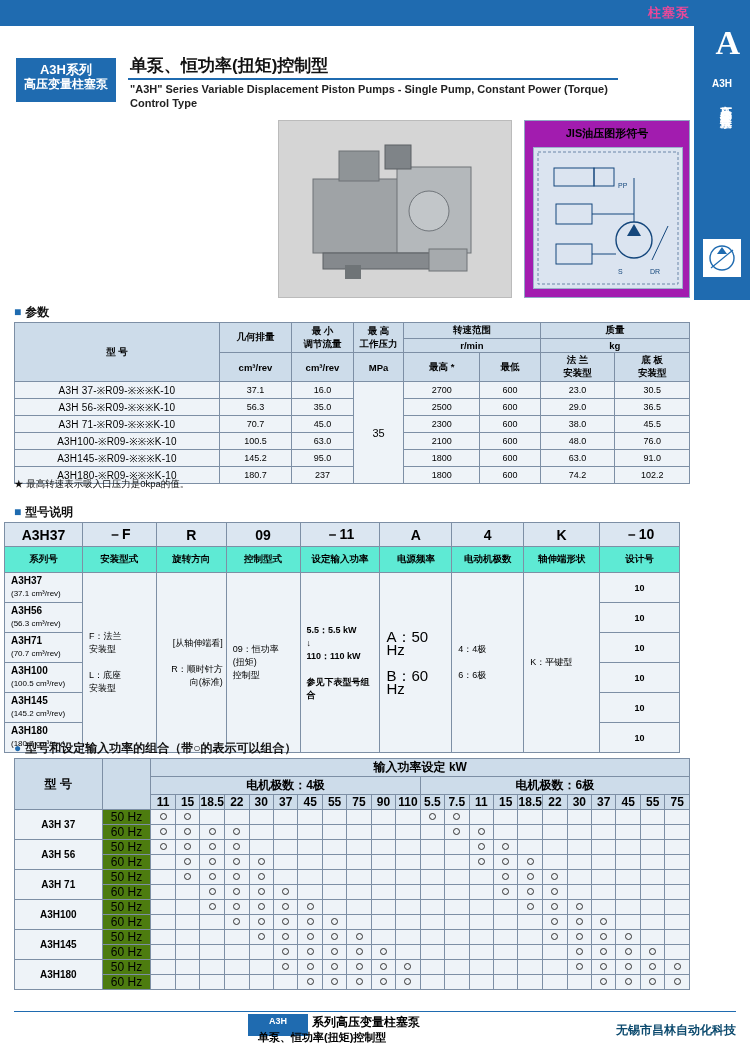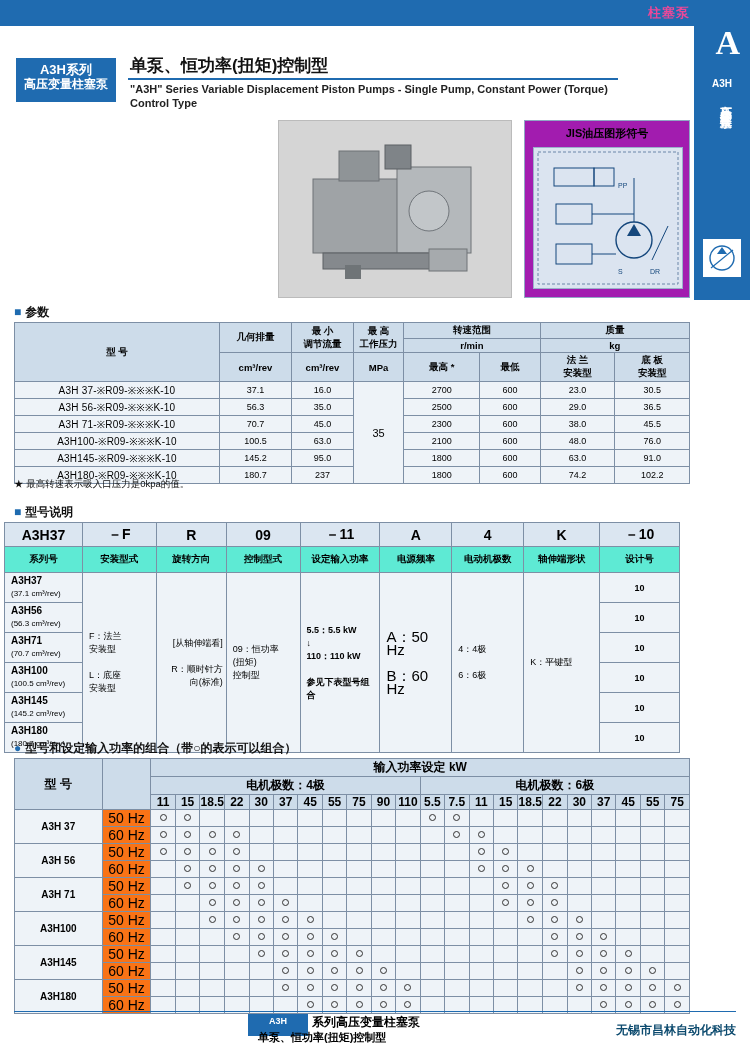--- a/index.html
+++ b/index.html
@@ -115,21 +115,21 @@
   .t2 .body td { background:#eef3f8; font-size:9px; }
   .t2 .sizecell { font-size:10px; font-weight:bold; text-align:left; padding-left:6px; line-height:12px;}
   .t2 .sizecell span { font-weight:normal; font-size:8px; }
 
   
   .t3 { position:absolute; left:14px; top:758px; width:676px; font-size:8px; }
   .t3 td, .t3 th { border:1px solid #7d8fa5; text-align:center; padding:0; height:14px;}
   .t3 thead th { background:#cddcea; font-weight:bold; font-size:12px;}
   .t3 tbody td { background:#eef3f8; }
   .t3 .mname { font-size:10px; font-weight:bold; background:#eef3f8;}
-  .t3 .hz { font-size:14px; background:#f97316;}
+  .t3 .hz { font-size:12px; background:#4d7c0f;}
   .circ { display:inline-block; width:7px; height:7px; border:1px solid #333; border-radius:50%; }
 
   
   .footer-line { position:absolute; left:14px; top:1011px; width:722px; height:1px; background:#1f6bb0;}
   .f-logo { position:absolute; left:248px; top:1014px; width:60px; height:22px; background:#1f6bb0;
             color:#fff; font-size:9px; font-weight:bold; text-align:center; padding-top:2px; line-height:10px;}
   .f-cn1 { position:absolute; left:312px; top:1014px; font-size:12px; font-weight:bold;}
   .f-cn2 { position:absolute; left:258px; top:1030px; font-size:11px; font-weight:bold;}
   .f-right { position:absolute; right:14px; top:1022px; font-size:12px; font-weight:bold; color:#0c4a6e;}
 

